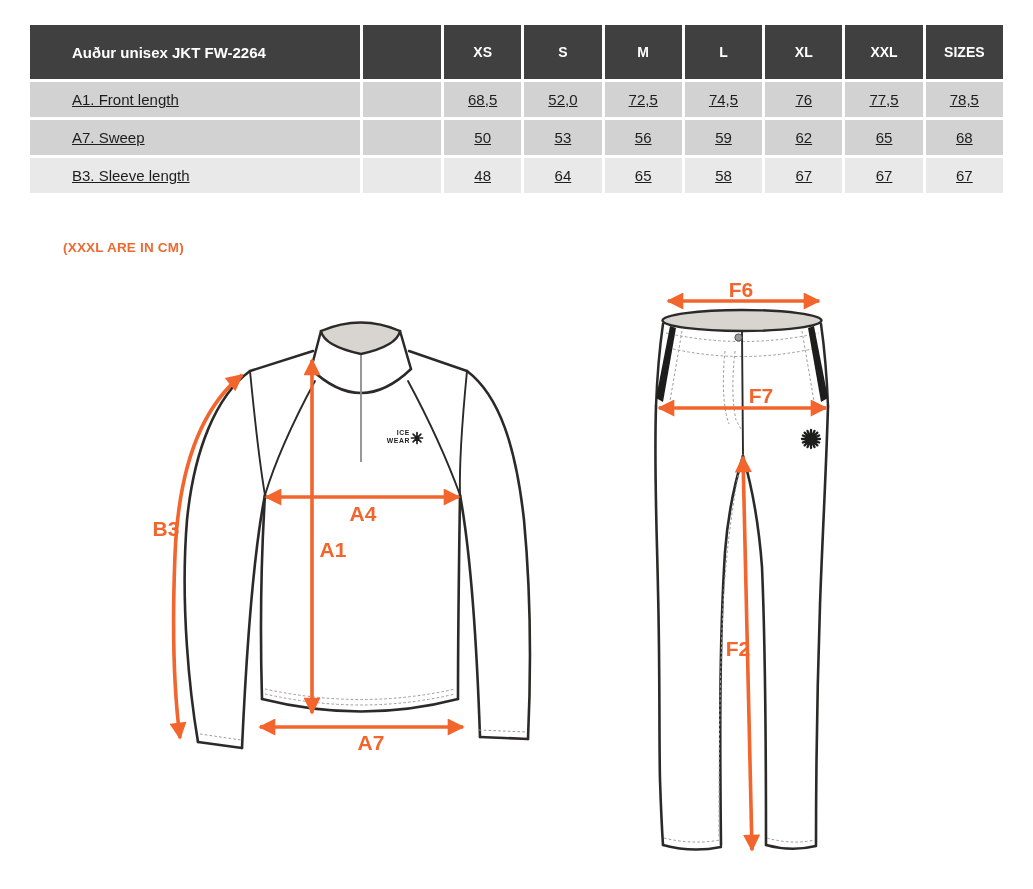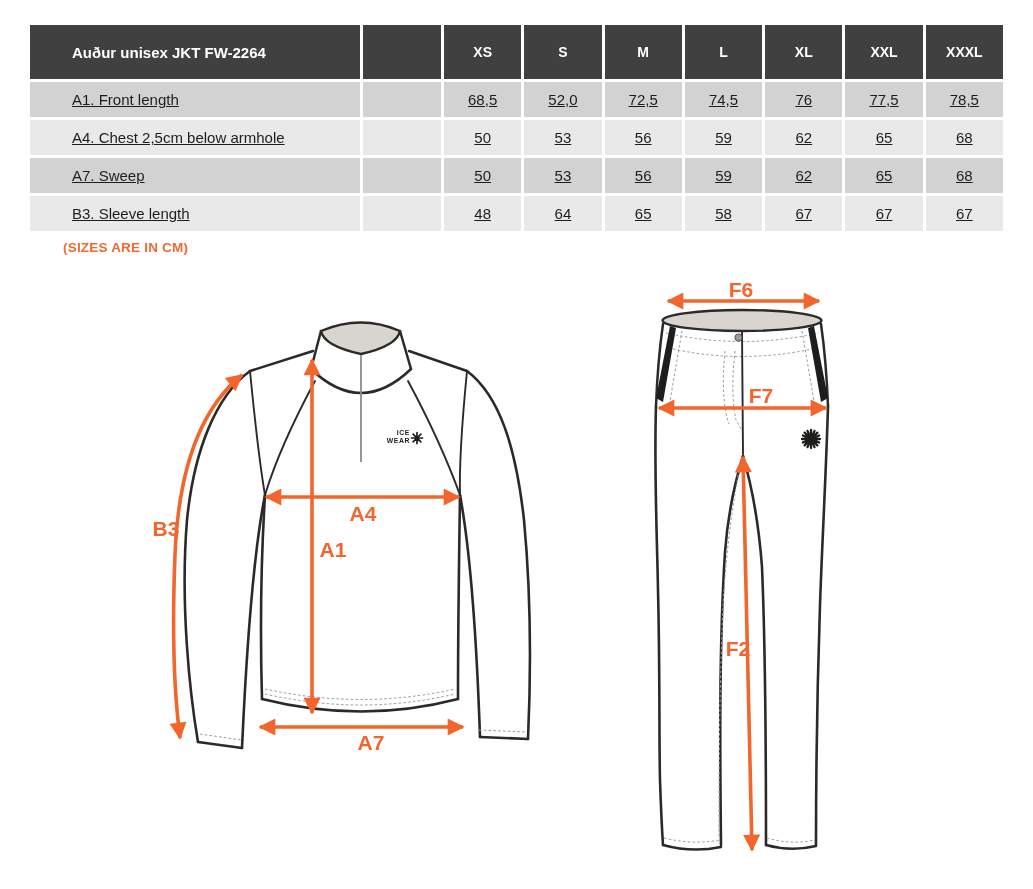--- a/index.html
+++ b/index.html
@@ -77,46 +77,35 @@
     <thead>
       <tr>
         <th class="label-cell">Auður unisex JKT FW-2264</th>
         <th></th>
         <th>XS</th>
         <th>S</th>
         <th>M</th>
         <th>L</th>
         <th>XL</th>
         <th>XXL</th>
-        <th>XXXL</th>
+        <th>SIZES</th>
       </tr>
     </thead>
     <tbody>
       <tr class="r-dark">
         <td class="label-cell">A1. Front length</td>
         <td></td>
         <td>68,5</td>
         <td>52,0</td>
         <td>72,5</td>
         <td>74,5</td>
         <td>76</td>
         <td>77,5</td>
         <td>78,5</td>
       </tr>
-      <tr class="r-light">
-        <td class="label-cell">A4. Chest 2,5cm below armhole</td>
-        <td></td>
-        <td>50</td>
-        <td>53</td>
-        <td>56</td>
-        <td>59</td>
-        <td>62</td>
-        <td>65</td>
-        <td>68</td>
-      </tr>
       <tr class="r-dark">
         <td class="label-cell">A7. Sweep</td>
         <td></td>
         <td>50</td>
         <td>53</td>
         <td>56</td>
         <td>59</td>
         <td>62</td>
         <td>65</td>
         <td>68</td>
@@ -128,21 +117,21 @@
         <td>64</td>
         <td>65</td>
         <td>58</td>
         <td>67</td>
         <td>67</td>
         <td>67</td>
       </tr>
     </tbody>
   </table>
 
-  <div class="note">(SIZES ARE IN CM)</div>
+  <div class="note">(XXXL ARE IN CM)</div>
 
   <svg class="jacket" width="430" height="480" viewBox="130 295 430 480">
     <defs>
       <marker id="ah-j" viewBox="0 0 10 10" refX="9" refY="5" markerUnits="userSpaceOnUse" markerWidth="19" markerHeight="17" orient="auto-start-reverse">
         <path d="M0,0 L10,5 L0,10 Z" fill="#F2652C"></path>
       </marker>
     </defs>
 
     <g>
 

